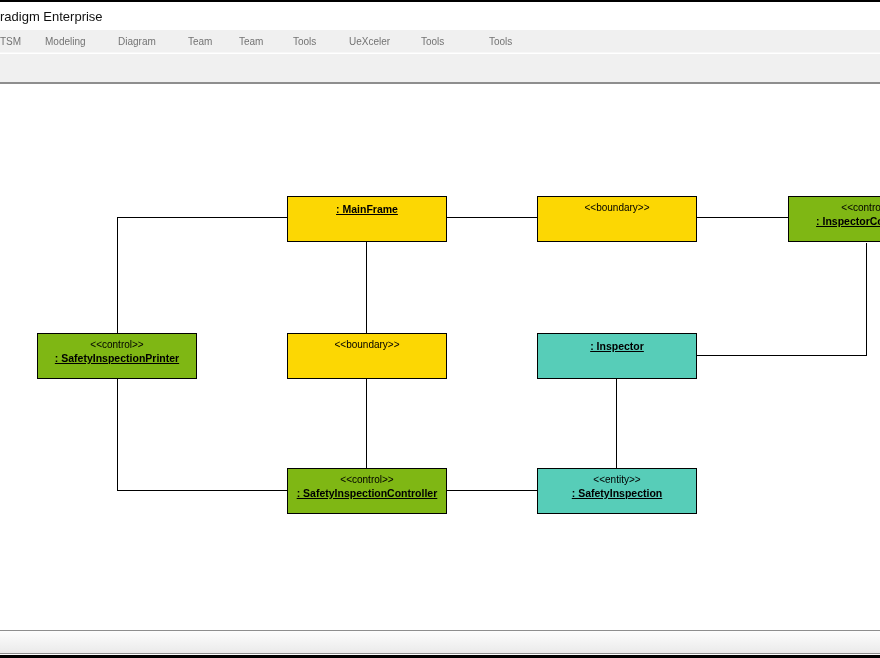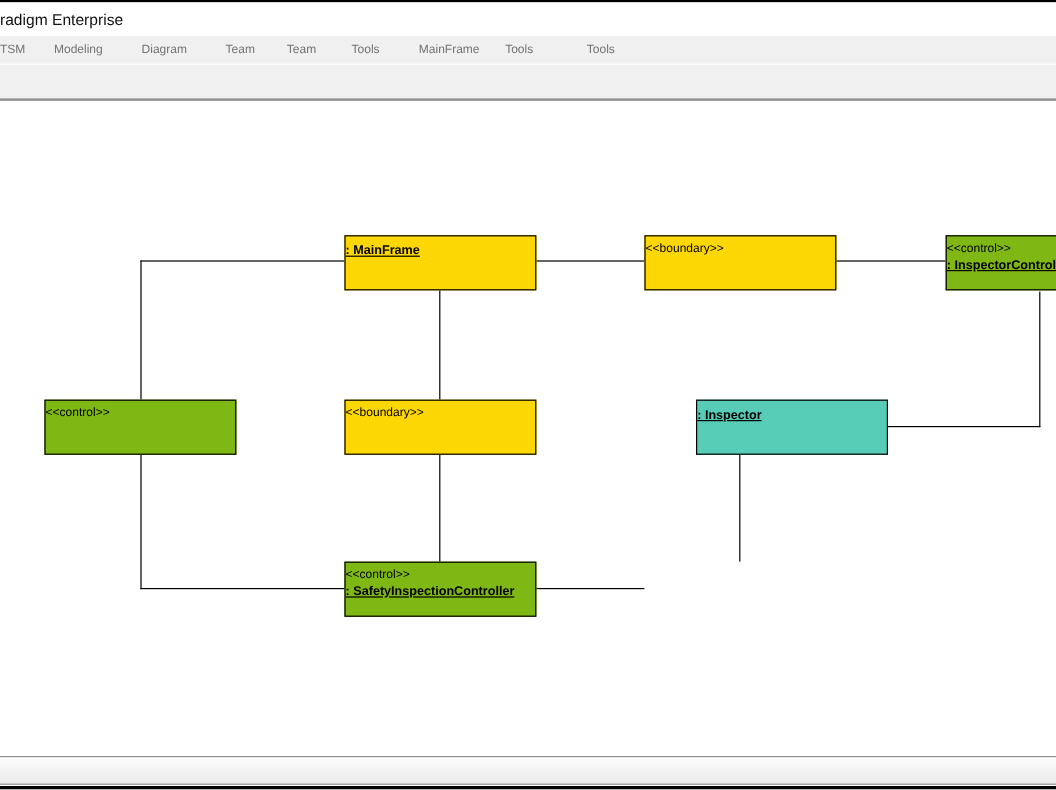--- a/index.html
+++ b/index.html
@@ -36,21 +36,21 @@
   .status-bar {
     position: absolute; left: 0; top: 630px; width: 880px; height: 24px;
     border-top: 1px solid #8e8e8e; border-bottom: 1px solid #8e8e8e;
     background: linear-gradient(#fdfdfd, #eaeaea);
   }
   .bottom-edge { position: absolute; left: 0; top: 655px; width: 880px; height: 3px; background: #000; }
 
   
   .node {
     position: absolute; width: 160px; height: 46px;
-    border: 1.5px solid #000; overflow: hidden;
+    border: 1.5px solid #000; text-align: center; overflow: hidden;
     padding-top: 4px; cursor: default;
   }
   .node .stereotype { font-size: 10px; line-height: 13px; color: #000; white-space: nowrap; }
   .node .obj-name {
     font-size: 10.5px; line-height: 15px; font-weight: bold;
     text-decoration: underline; color: #000; white-space: nowrap;
   }
   .node.no-st { padding-top: 5px; }
 
   
@@ -87,21 +87,21 @@
   <span class="title">radigm Enterprise</span>
 </div>
 
 <div class="menu-bar">
   <span class="menu-item" style="left:0px">TSM</span>
   <span class="menu-item" style="left:45px">Modeling</span>
   <span class="menu-item" style="left:118px">Diagram</span>
   <span class="menu-item" style="left:188px">Team</span>
   <span class="menu-item" style="left:239px">Team</span>
   <span class="menu-item" style="left:293px">Tools</span>
-  <span class="menu-item" style="left:349px">MainFrame</span>
+  <span class="menu-item" style="left:349px">UeXceler</span>
   <span class="menu-item" style="left:421px">Tools</span>
   <span class="menu-item" style="left:489px">Tools</span>
 </div>
 
 <div class="toolbar"></div>
 
 <div class="canvas">
 
   <div style="position:absolute; left:0; top:-86px; width:880px; height:658px;">
     <div class="link lk-mf-if"></div>
@@ -125,32 +125,37 @@
       <div class="stereotype">&lt;&lt;boundary&gt;&gt;</div>
     </div>
 
     <div class="node" id="n-inspectorcontroller" style="background: rgb(127, 183, 20);">
       <div class="stereotype">&lt;&lt;control&gt;&gt;</div>
       <div class="obj-name">: InspectorController</div>
     </div>
 
     <div class="node" id="n-printer" style="background: rgb(127, 183, 20);">
       <div class="stereotype">&lt;&lt;control&gt;&gt;</div>
+      <div class="obj-name">: SafetyInspectionPrinter</div>
     </div>
 
     <div class="node" id="n-siform" style="background: rgb(252, 215, 3);">
       <div class="stereotype">&lt;&lt;boundary&gt;&gt;</div>
     </div>
 
-    <div class="node no-st" id="n-inspector" style="background: rgb(87, 205, 184); margin-left: 43px;">
+    <div class="node no-st" id="n-inspector" style="background: rgb(87, 205, 184);">
       <div class="obj-name">: Inspector</div>
     </div>
 
     <div class="node" id="n-sicontroller" style="background: rgb(127, 183, 20);">
       <div class="stereotype">&lt;&lt;control&gt;&gt;</div>
       <div class="obj-name">: SafetyInspectionController</div>
     </div>
 
+    <div class="node" id="n-sientity" style="background: rgb(87, 205, 184);">
+      <div class="stereotype">&lt;&lt;entity&gt;&gt;</div>
+      <div class="obj-name">: SafetyInspection</div>
+    </div>
   </div>
 </div>
 
 <div class="status-bar"></div>
 <div class="bottom-edge"></div>
 
 </body></html>

